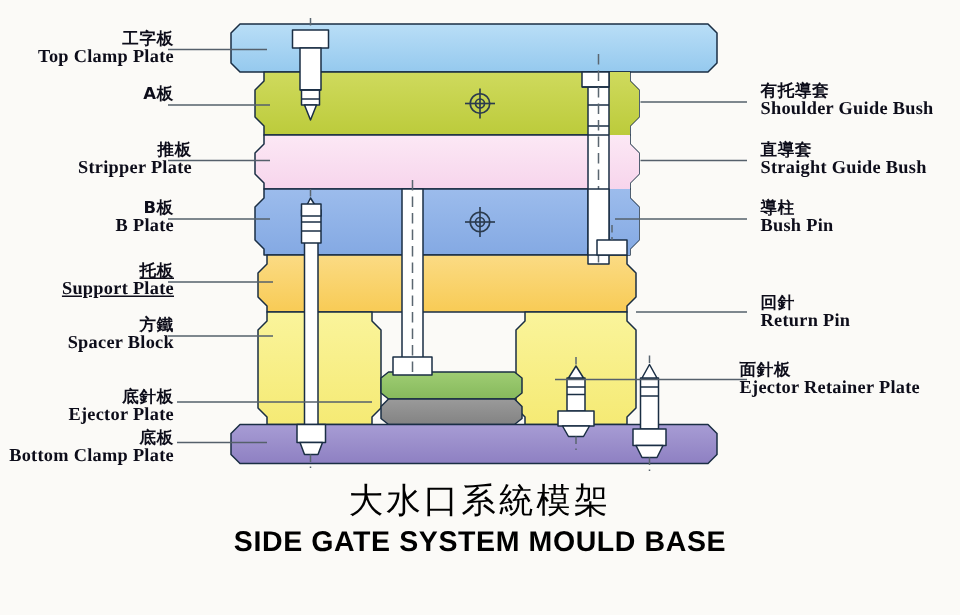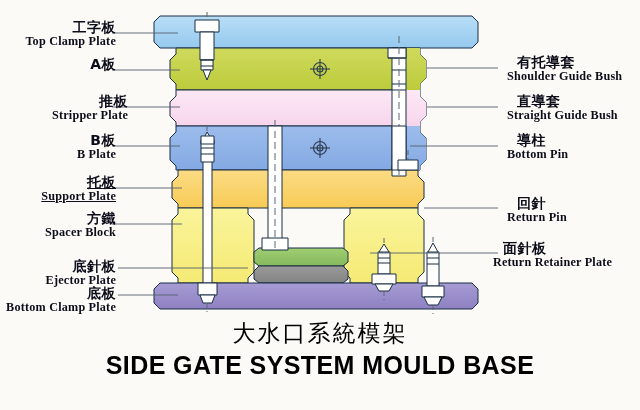--- a/index.html
+++ b/index.html
@@ -7,34 +7,34 @@
     width:640px;height:410px;
     background:#fbfaf7;
     font-family:"Liberation Serif", serif;
     overflow:hidden;
     position:relative;
   }
   #root{position:relative;width:640px;height:410px;}
   svg#diagram{position:absolute;left:0;top:0;width:640px;height:410px;}
 
   .lbl{position:absolute;color:#0d0d1a;font-weight:bold;line-height:1.04;}
-  .lbl .cn{font-family:"DejaVu Sans", sans-serif;font-size:14px;font-weight:bold;letter-spacing:.5px;display:block;margin-left:10px;}
+  .lbl .cn{font-family:"DejaVu Sans", sans-serif;font-size:11px;font-weight:bold;letter-spacing:.5px;display:block;}
   .lbl .en{font-family:"Liberation Serif", serif;font-size:12.2px;font-weight:bold;letter-spacing:.2px;display:block;}
   .lbl.right{text-align:left;}
   .lbl.left{text-align:right;}
 
   #title{position:absolute;left:0;right:0;text-align:center;}
   #title .t-cn{
     font-family:"DejaVu Sans", sans-serif;
     font-size:23px;font-weight:normal;color:#000;letter-spacing:2px;
     display:block;
   }
   #title .t-en{
     font-family:"Liberation Sans", sans-serif;
-    font-size:25px;font-weight:bold;color:#000;letter-spacing:.4px;
+    font-size:19px;font-weight:bold;color:#000;letter-spacing:.4px;
     display:block;margin-top:2px;
   }
 </style>
 </head>
 <body>
 
 <div id="root">
 
   <svg id="diagram" viewBox="0 0 640 410">
     <defs>
@@ -241,29 +241,29 @@
       <div class="lbl right" style="top: 55px; left: 507px;">
         <span class="cn">有托導套</span>
         <span class="en">Shoulder Guide Bush</span>
       </div>
       <div class="lbl right" style="top: 94px; left: 507px;">
         <span class="cn">直導套</span>
         <span class="en">Straight Guide Bush</span>
       </div>
       <div class="lbl right" style="top: 133px; left: 507px;">
         <span class="cn">導柱</span>
-        <span class="en">Bottom Pin</span>
+        <span class="en">Bush Pin</span>
       </div>
       <div class="lbl right" style="top: 196px; left: 507px;">
         <span class="cn">回針</span>
         <span class="en">Return Pin</span>
       </div>
       <div class="lbl right" style="top: 241px; left: 493px;">
         <span class="cn">面針板</span>
-        <span class="en">Return Retainer Plate</span>
+        <span class="en">Ejector Retainer Plate</span>
       </div>
     </div>
 
   <div id="title" style="top:318px;">
     <span class="t-cn">大水口系統模架</span>
     <span class="t-en">SIDE GATE SYSTEM MOULD BASE</span>
   </div>
 
 </div>
 

